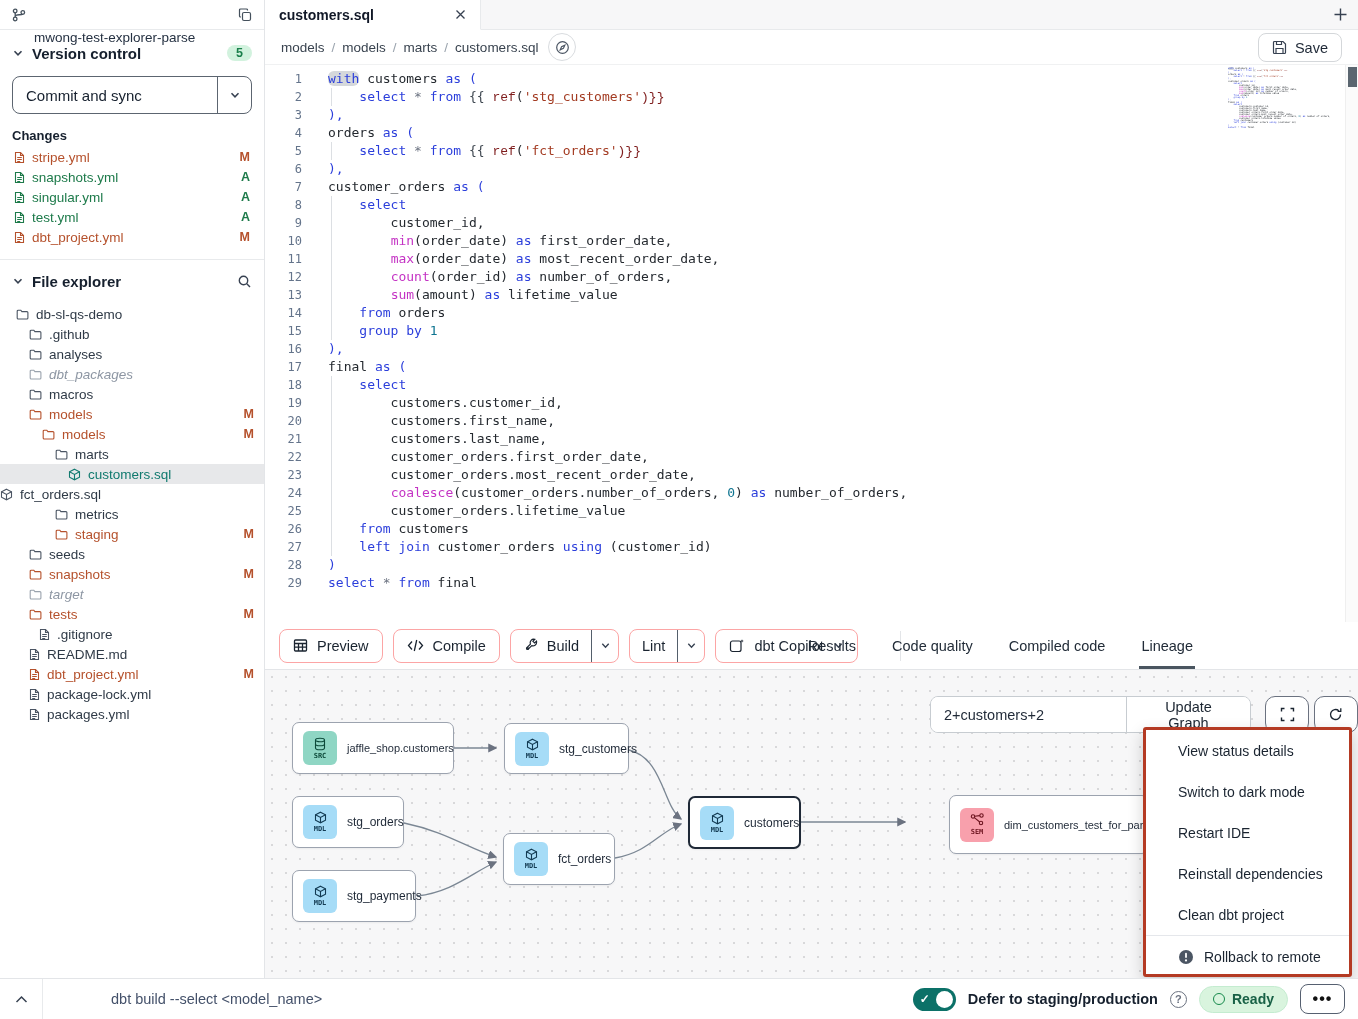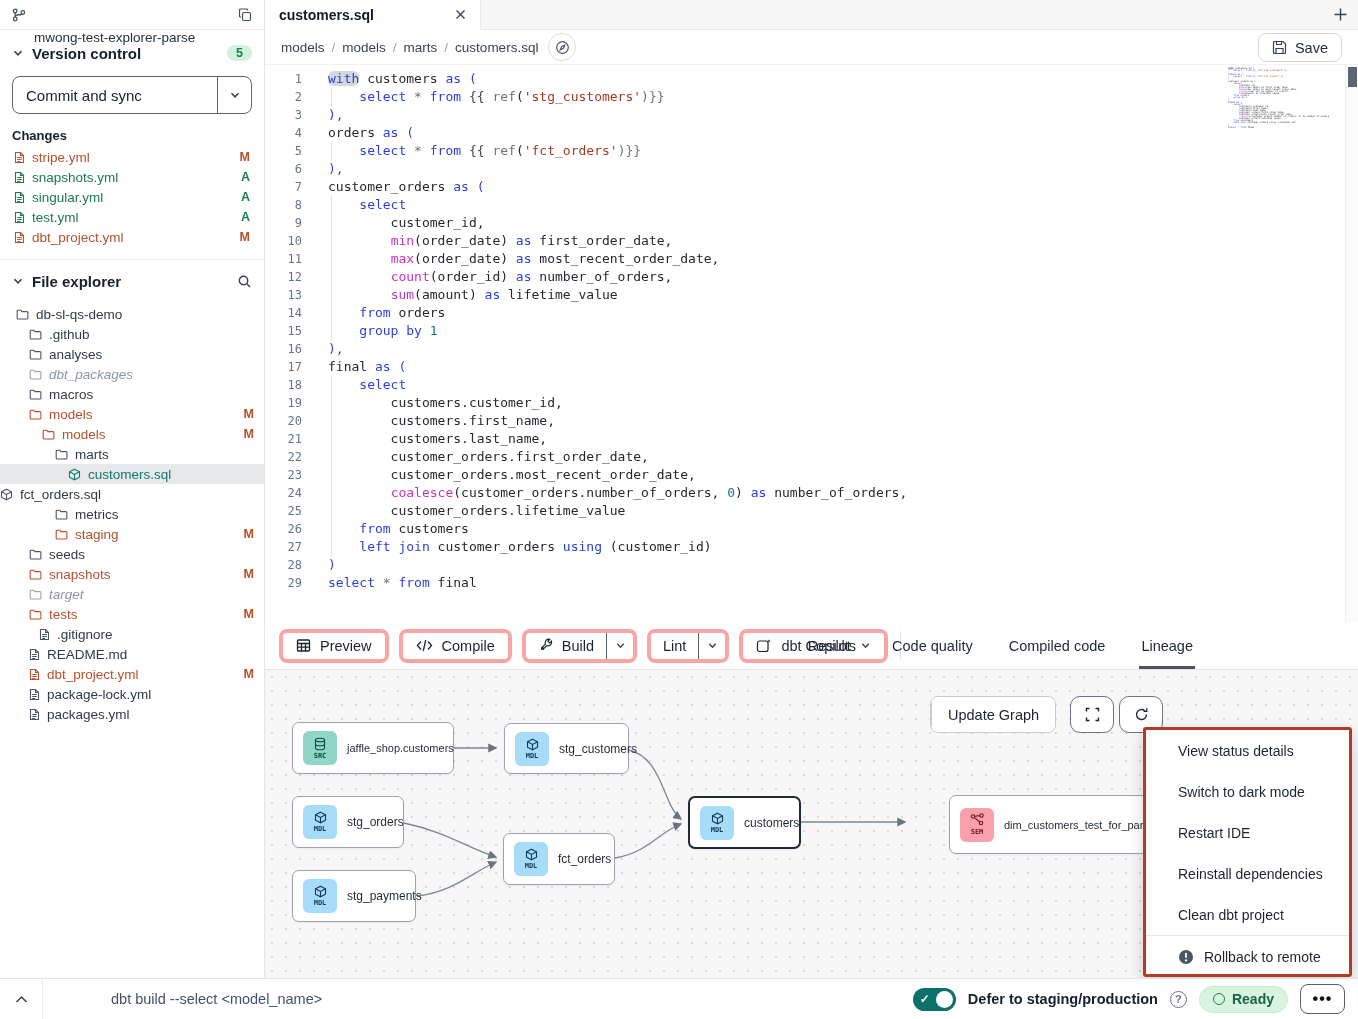--- a/index.html
+++ b/index.html
@@ -45,33 +45,33 @@
   .compass-btn{margin-left:10px;width:28px;height:28px;border:1px solid #d9dcdf;border-radius:50%;background:#fff;display:flex;align-items:center;justify-content:center;cursor:pointer;}
   .save-btn{position:absolute;right:16px;top:3px;height:29px;border:1px solid #d4d7da;border-radius:8px;background:#fff;display:flex;align-items:center;gap:8px;padding:0 13px;font-size:14.5px;color:#1f2937;cursor:pointer;font-family:inherit;}
 
   
   .editor{position:relative;height:558px;background:#fff;border-top:1px solid #f0f1f2;overflow:hidden;}
   .code{padding-top:5px;font-family:"DejaVu Sans Mono",monospace;font-size:13px;}
   .cl{display:flex;height:18px;line-height:18px;}
   .cl .ln{flex:none;width:37px;text-align:right;color:#64748b;font-size:12px;font-family:"DejaVu Sans Mono",monospace;}
   .cl .lc{padding-left:26px;white-space:pre;color:#24292f;}
   .tk-kw{color:#2b3edb;} .tk-fn{color:#c433c4;} .tk-str{color:#a33b22;}
-  .tk-grn{color:#737373;} .tk-num{color:#0e7490;} .tk-op{color:#6b7280;}
+  .tk-grn{color:#7f1d1d;font-family:Liberation Mono, monospace;} .tk-num{color:#0e7490;} .tk-op{color:#6b7280;}
   .tk-tx{color:#24292f;} .tk-jinja{color:#3f4750;}
   .tk-hl{background:#d5d8db;border-radius:6px;}
   .guide{position:absolute;width:1px;background:#dcdfe3;left:66px;}
   .minimap{position:absolute;right:16px;top:3px;width:116px;font-family:"DejaVu Sans Mono",monospace;pointer-events:none;}
   .minimap .cl{height:2.1px;line-height:2.1px;}
   .minimap .lc{white-space:pre;font-size:2.3px;padding-left:2px;}
   .vscroll{position:absolute;right:0;top:0;bottom:0;width:13px;background:#fbfbfb;border-left:1px solid #efefef;}
   .vthumb{position:absolute;top:2px;left:2px;width:9px;height:20px;background:#5b6670;}
 
   
   .toolbar{position:relative;height:48px;border-bottom:1px solid #e3e5e8;display:flex;align-items:center;padding-left:14px;background:#fff;}
-  .tb-btn,.split{height:34px;border:4px solid #fca5a5;border-radius:8px;background:#fff;display:flex;align-items:center;cursor:pointer;font-family:inherit;font-size:14.5px;color:#1a2430;}
+  .tb-btn,.split{height:34px;border:1px solid #fca5a5;border-radius:8px;background:#fff;display:flex;align-items:center;cursor:pointer;font-family:inherit;font-size:14.5px;color:#1a2430;}
   .tb-btn{gap:9px;padding:0 13px;margin-right:10px;}
   .split{margin-right:10px;}
   .split .sp-main{display:flex;align-items:center;gap:9px;padding:0 12px;height:100%;}
   .split .sp-chev{width:27px;height:100%;border-left:1px solid #545f6b;display:flex;align-items:center;justify-content:center;}
   .tb-divider{position:absolute;left:635px;top:9px;height:30px;width:1px;background:#e3e5e8;}
   .panel-tabs{position:absolute;left:660px;right:0;top:0;bottom:0;display:flex;align-items:stretch;gap:36px;padding-right:165px;justify-content:flex-end;}
   .ptab{display:flex;align-items:center;font-size:14.5px;color:#222c38;position:relative;cursor:pointer;white-space:nowrap;}
   .ptab.active::after{content:"";position:absolute;left:-2px;right:-2px;bottom:0;height:3px;background:#4a5560;}
 
   
@@ -825,20 +825,21 @@
                 <circle cx="11" cy="10" r="1.7"></circle>
                 <path d="M4.6 3.3 9.8 2.6M4.4 4.6 9.7 9"></path>
               </svg>
               <span class="nb">SEM</span>
             </span>
     <span class="nlabel">dim_customers_test_for_parse</span>
           </div>
         </div>
       <div class="lg-controls">
         <div class="sel-group">
+          <input class="sel-input" value="2+customers+2" style="">
           <button class="update-btn">Update Graph</button>
         </div>
         <button class="lg-iconbtn b1">
           <svg width="15" height="15" viewBox="0 0 15 15" fill="none" stroke="#1a2430" stroke-width="1.4">
               <path d="M1.5 4.5v-3h3M10.5 1.5h3v3M13.5 10.5v3h-3M4.5 13.5h-3v-3"></path>
             </svg>
         </button>
         <button class="lg-iconbtn b2">
           <svg width="15" height="15" viewBox="0 0 15 15" fill="none" stroke="#1a2430" stroke-width="1.4">
               <path d="M12.5 7.5a5 5 0 1 1-1.7-3.7"></path>

